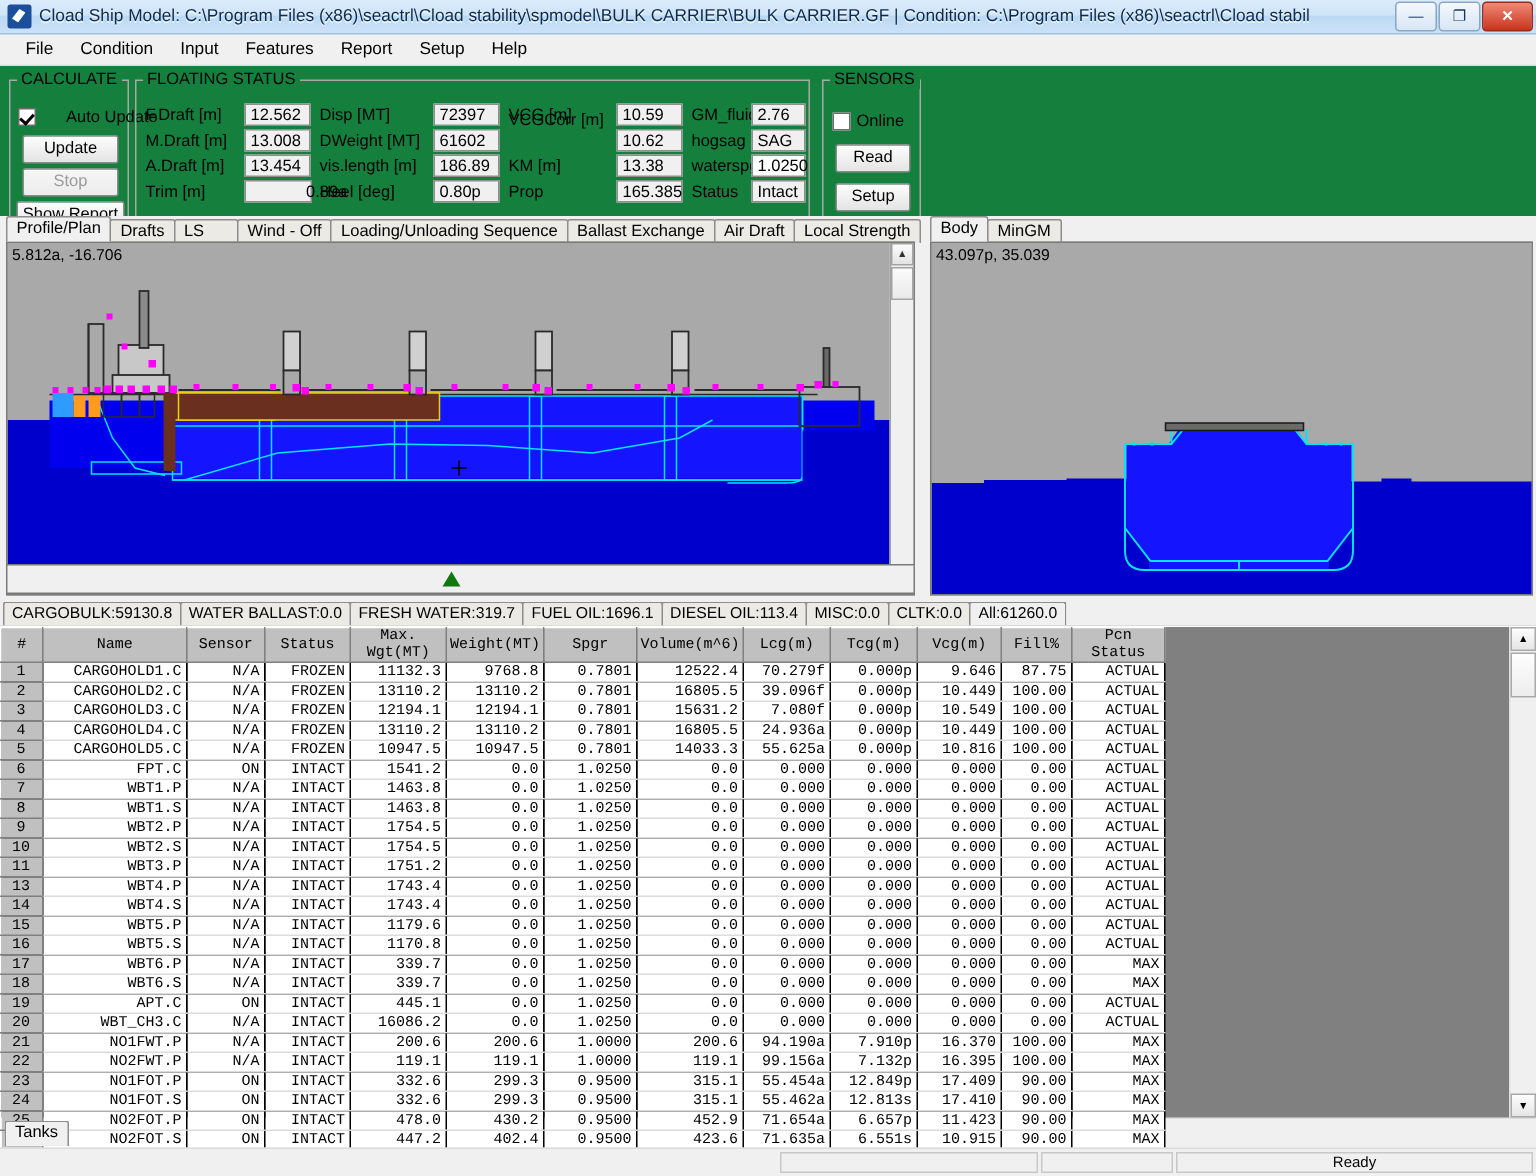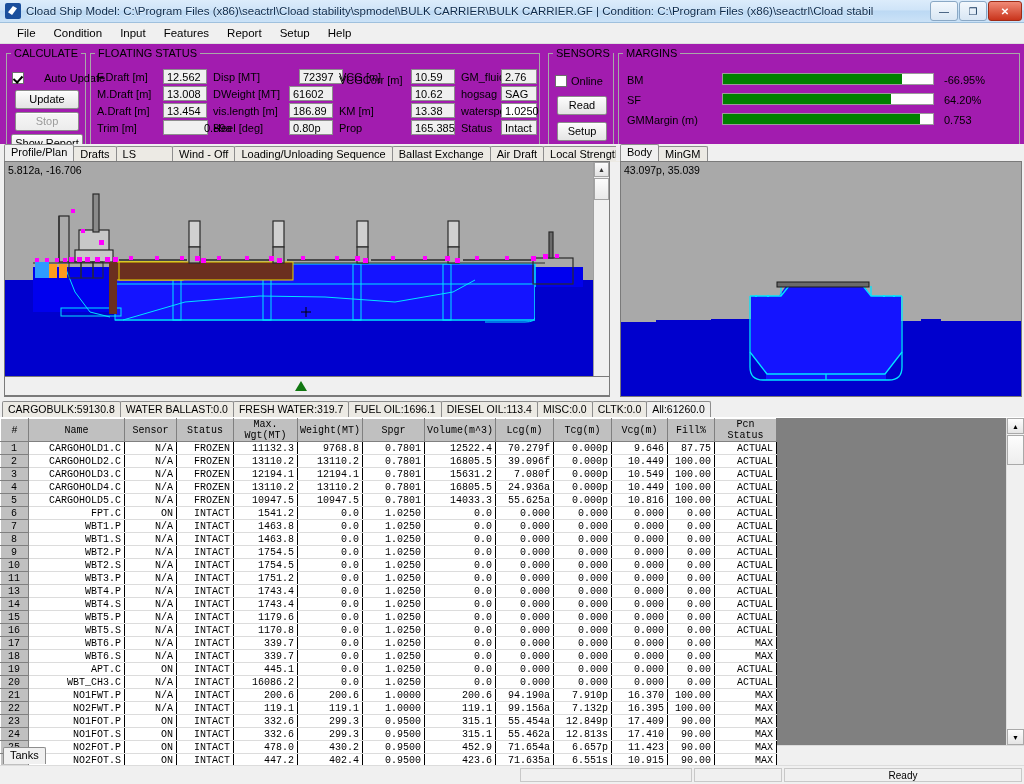--- a/index.html
+++ b/index.html
@@ -42,21 +42,21 @@
     background:linear-gradient(to bottom,#f08a77,#c9341c);
     border-color:#9e2b17;color:#fff;width:32px;font-weight:bold;
   }
   
   #menubar{
     height:20px;background:#f0f0f0;display:flex;align-items:center;
     border-bottom:1px solid #dedede;padding-left:8px;
   }
   #menubar span{padding:2px 9px;font-size:11.5px;}
   
-  #toprow{position:relative;height:100px;background:#a21caf;padding:0;text-decoration:underline;}
+  #toprow{position:relative;height:100px;background:#15803d;padding:0;text-decoration:underline;}
   fieldset.grp{
     position:absolute;margin:0;padding:0;
     border:1px solid #a8a8a8;background:transparent;
   }
   fieldset.grp > legend{
     font-size:11px;padding:0 3px;margin-left:4px;color:#000;
   }
   .ctl-btn{
     border:1px solid #8c8c8c;border-radius:2px;
     background:linear-gradient(to bottom,#fdfdfd,#e4e4e4);
@@ -196,21 +196,21 @@
     <div style="position:absolute;left:6px;top:63px;" class="lbl">Trim [m]</div>
     <div class="field" style="position:absolute;left:72px;top:10px;width:44px;height:15px;">12.562</div>
     <div class="field" style="position:absolute;left:72px;top:27px;width:44px;height:15px;">13.008</div>
     <div class="field" style="position:absolute;left:72px;top:44px;width:44px;height:15px;">13.454</div>
     <div class="field" style="position:absolute;left:72px;top:61px;width:44px;height:15px;padding-left:40px;">0.89a</div>
 
     <div style="position:absolute;left:122px;top:12px;" class="lbl">Disp [MT]</div>
     <div style="position:absolute;left:122px;top:29px;" class="lbl">DWeight [MT]</div>
     <div style="position:absolute;left:122px;top:46px;" class="lbl">vis.length [m]</div>
     <div style="position:absolute;left:122px;top:63px;" class="lbl">Heel [deg]</div>
-    <div class="field" style="position:absolute;left:198px;top:10px;width:44px;height:15px;margin-left:10px;">72397</div>
+    <div class="field" style="position:absolute;left:198px;top:10px;width:44px;height:15px;">72397</div>
     <div class="field" style="position:absolute;left:198px;top:27px;width:44px;height:15px;">61602</div>
     <div class="field" style="position:absolute;left:198px;top:44px;width:44px;height:15px;">186.89</div>
     <div class="field" style="position:absolute;left:198px;top:61px;width:44px;height:15px;">0.80p</div>
 
     <div style="position:absolute;left:248px;top:12px;" class="lbl">VCG [m]</div>
     <div style="position:absolute;left:248px;top:15px;" class="lbl">VCGCorr [m]</div>
     <div style="position:absolute;left:248px;top:46px;" class="lbl">KM [m]</div>
     <div style="position:absolute;left:248px;top:63px;" class="lbl">Prop</div>
     <div class="field" style="position:absolute;left:320px;top:10px;width:44px;height:15px;">10.59</div>
     <div class="field" style="position:absolute;left:320px;top:27px;width:44px;height:15px;">10.62</div>
@@ -230,50 +230,29 @@
   <fieldset class="grp" style="left:548px;top:3px;width:64px;height:96px;">
     <legend>SENSORS</legend>
     <div style="position:absolute;left:6px;top:16px;display:flex;align-items:center;gap:4px;text-align:center;">
       <span class="chk"></span>
       <span class="lbl">Online</span>
     </div>
     <div class="ctl-btn" style="position:absolute;left:8px;top:37px;width:48px;height:17px;line-height:16px;">Read</div>
     <div class="ctl-btn" style="position:absolute;left:8px;top:63px;width:48px;height:17px;line-height:16px;">Setup</div>
   </fieldset>
 
-  <fieldset class="grp" style="left:618px;top:3px;width:400px;height:96px;">
-    <legend>MARGINS</legend>
-
-    <div class="lbl" style="position:absolute;left:8px;top:15px;">BM</div>
-    <div class="bar-track" style="position:absolute;left:103px;top:14px;width:212px;">
-      <div class="bar-fill" style="width:85%"></div>
-    </div>
-    <div class="lbl" style="position:absolute;left:325px;top:15px;">-66.95%</div>
-
-    <div class="lbl" style="position:absolute;left:8px;top:35px;">SF</div>
-    <div class="bar-track" style="position:absolute;left:103px;top:34px;width:212px;">
-      <div class="bar-fill" style="width:80%"></div>
-    </div>
-    <div class="lbl" style="position:absolute;left:325px;top:35px;">64.20%</div>
-
-    <div class="lbl" style="position:absolute;left:8px;top:55px;">GMMargin (m)</div>
-    <div class="bar-track" style="position:absolute;left:103px;top:54px;width:212px;">
-      <div class="bar-fill" style="width:94%"></div>
-    </div>
-    <div class="lbl" style="position:absolute;left:325px;top:55px;">0.753</div>
-  </fieldset>
 </div>
 
 <div style="position:relative;height:255px;">
 
   <div style="position:absolute;left:0;top:0;width:614px;height:255px;">
     <div class="tabstrip">
       <div class="tab active">Profile/Plan</div>
       <div class="tab">Drafts</div>
-      <div class="tab" style="padding-right:36px;">LS</div>
+      <div class="tab" style="padding-right:22px;">LS</div>
       <div class="tab">Wind - Off</div>
       <div class="tab">Loading/Unloading Sequence</div>
       <div class="tab">Ballast Exchange</div>
       <div class="tab">Air Draft</div>
       <div class="tab">Local Strength</div>
     </div>
 
     <div class="pane" style="position:absolute;left:4px;top:17px;width:606px;height:236px;">
       <div class="coord">5.812a, -16.706</div>
 
@@ -471,21 +450,21 @@
     </colgroup>
     <thead>
       <tr>
         <th>#</th>
         <th>Name</th>
         <th>Sensor</th>
         <th>Status</th>
         <th>Max. Wgt(MT)</th>
         <th>Weight(MT)</th>
         <th>Spgr</th>
-        <th>Volume(m^3)</th>
+        <th>Volume(m^6)</th>
         <th>Lcg(m)</th>
         <th>Tcg(m)</th>
         <th>Vcg(m)</th>
         <th>Fill%</th>
         <th>Pcn Status</th>
       </tr>
     </thead>
     <tbody id="grid-body">
         <tr>
           <td class="rowhdr">1</td>

